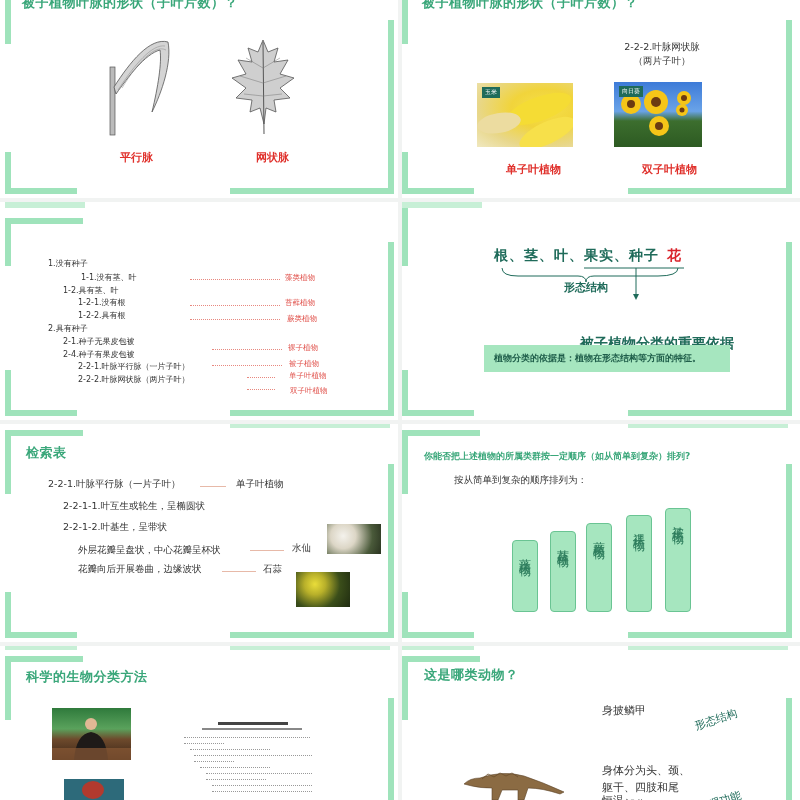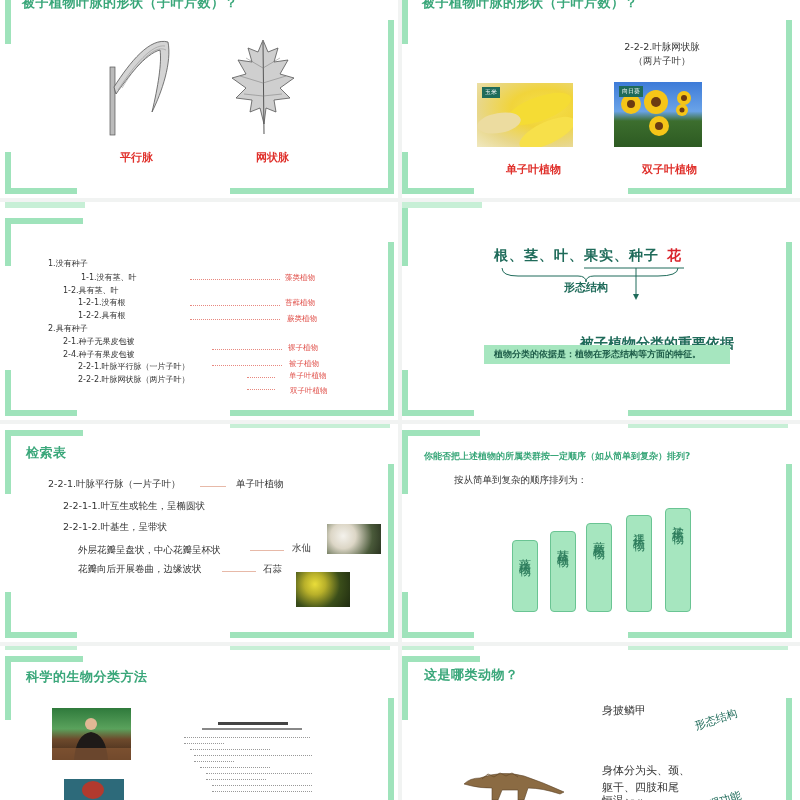--- a/index.html
+++ b/index.html
@@ -172,21 +172,21 @@
       <span>根、茎、叶、果实、种子</span><span class="flower">花</span>
     </div>
     <svg style="position:absolute;left:96px;top:64px;" width="190" height="40">
       <path d="M4 2 Q4 10 20 10 L80 10 Q88 10 88 16 Q88 10 96 10 L160 10 Q180 10 180 2" fill="none" stroke="#1f6b5a" stroke-width="1"></path>
       <line x1="86" y1="2" x2="186" y2="2" stroke="#1f6b5a" stroke-width="1"></line>
       <line x1="138" y1="2" x2="138" y2="32" stroke="#1f6b5a" stroke-width="1"></line>
       <path d="M135 28 L138 34 L141 28 Z" fill="#1f6b5a"></path>
     </svg>
     <div class="sub4" style="left:162px;top:78px;">形态结构</div>
     <div class="sub4" style="left:178px;top:104px;font-size:14px;margin-top:29px;">被子植物分类的重要依据</div>
-    <div class="notebox" style="left:82px;top:143px;width:246px;height:19px;">植物分类的依据是：植物在形态结构等方面的特征。</div>
+    <div class="notebox" style="left:82px;top:143px;width:246px;height:27px;">植物分类的依据是：植物在形态结构等方面的特征。</div>
   </div>
 
   <div class="slide" style="left:0;top:424px;width:398px;height:218px;">
     <div class="bar pale" style="left:230px;top:0;width:160px;height:4px;"></div>
     <div class="bar" style="left:5px;top:6px;width:78px;height:6px;"></div>
     <div class="bar" style="left:5px;top:6px;width:6px;height:64px;"></div>
     <div class="bar" style="left:5px;top:168px;width:6px;height:46px;"></div>
     <div class="bar" style="left:5px;top:208px;width:72px;height:6px;"></div>
     <div class="bar" style="left:230px;top:208px;width:160px;height:6px;"></div>
     <div class="bar" style="left:388px;top:40px;width:6px;height:174px;"></div>

